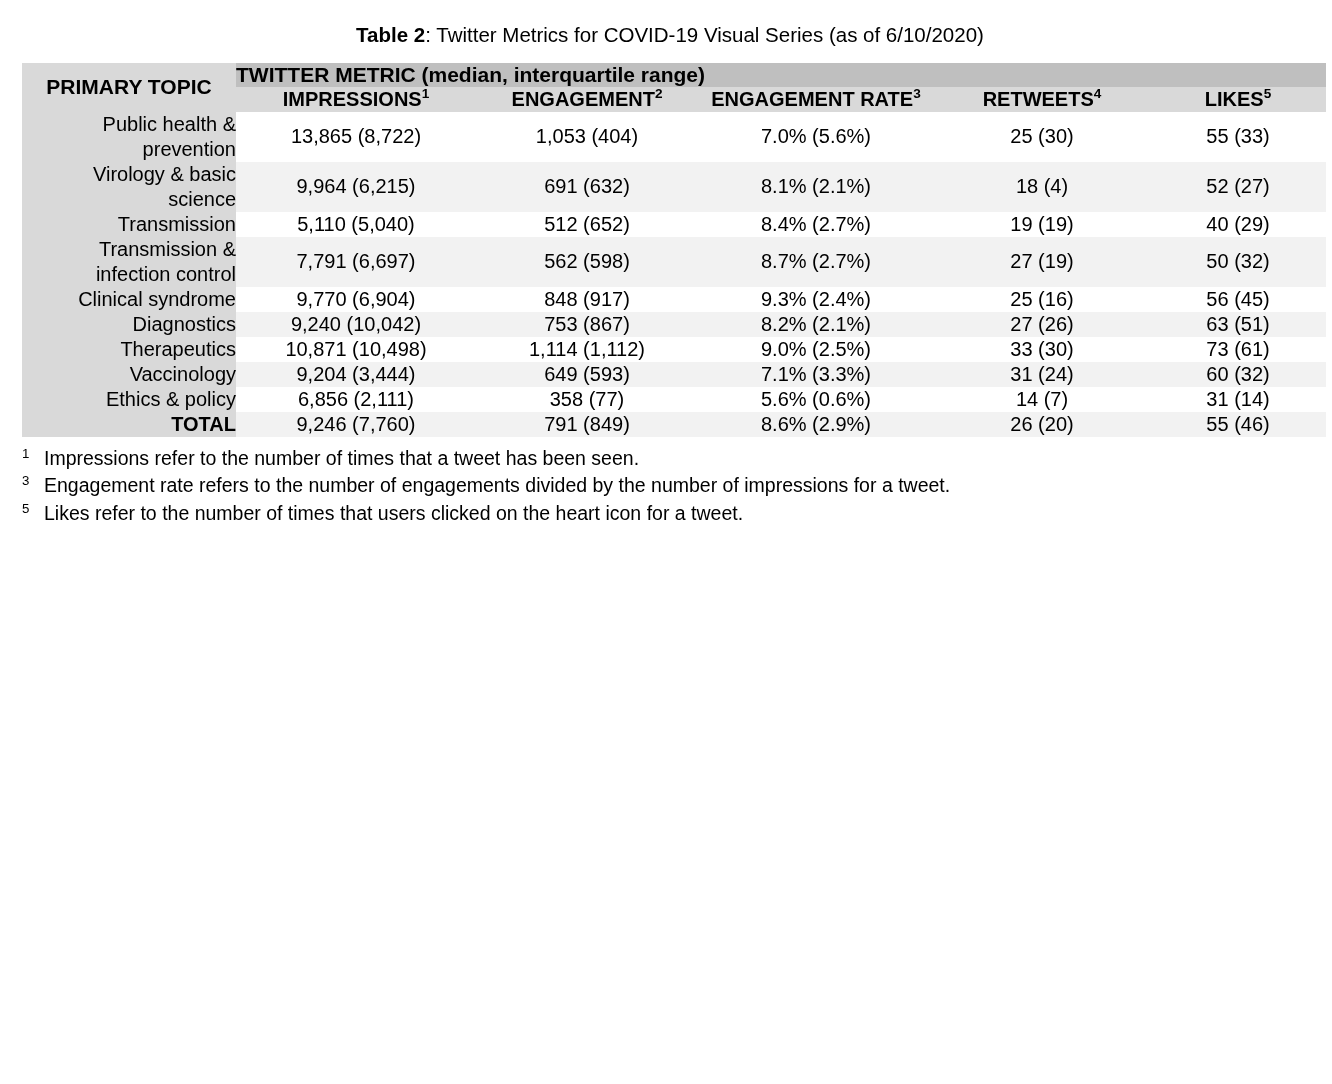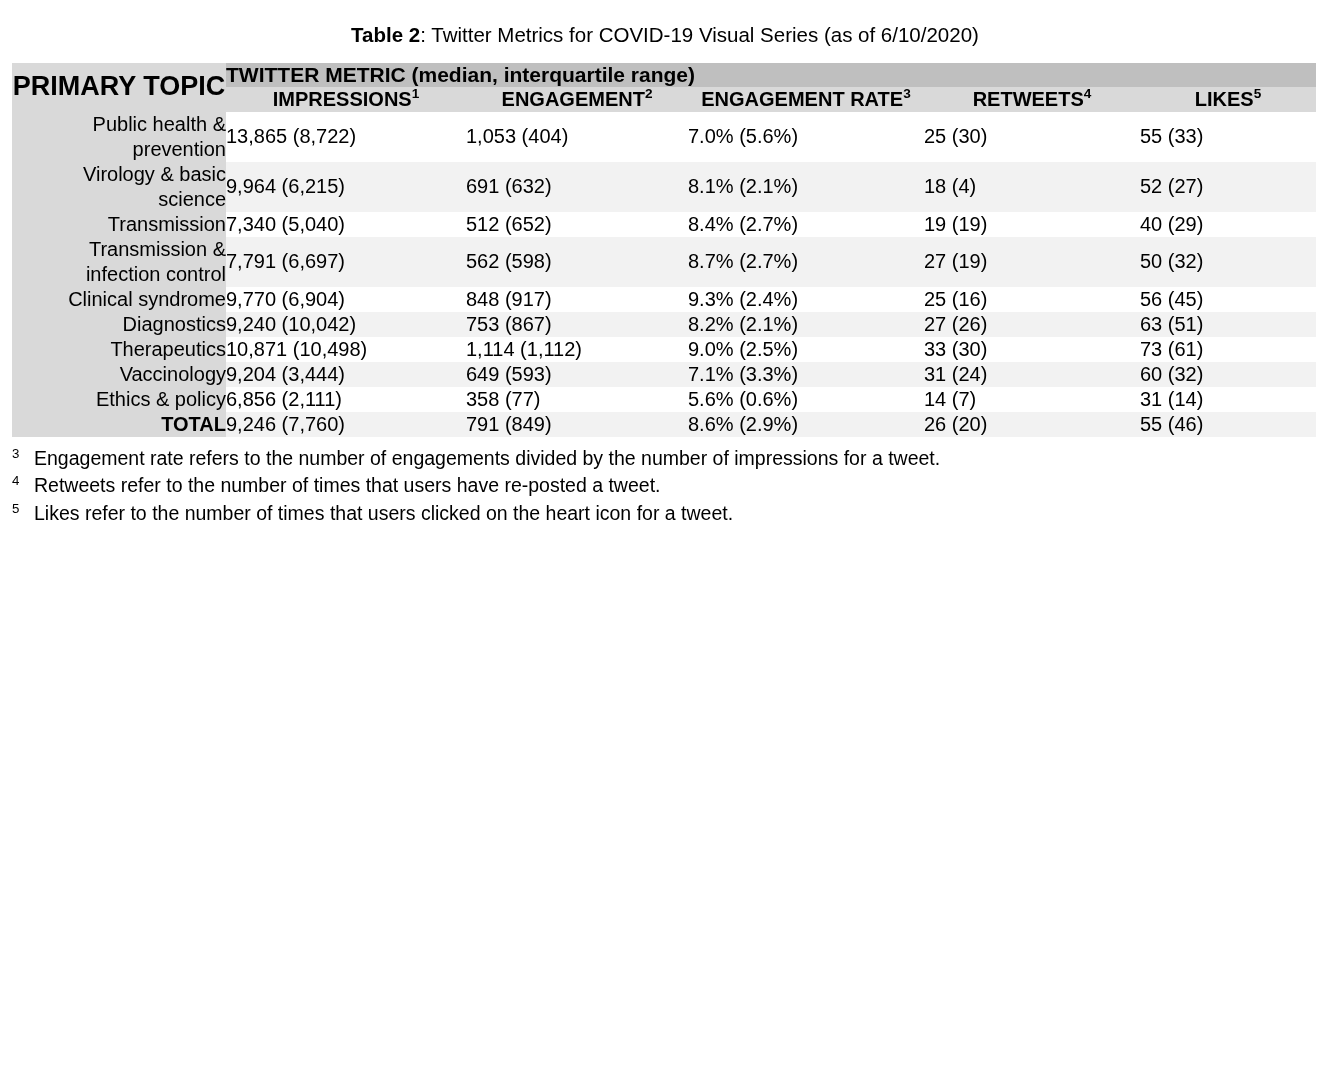--- a/index.html
+++ b/index.html
@@ -10,21 +10,21 @@
   body {
     width: 1332px;
     height: 1084px;
     font-family: "Liberation Sans", sans-serif;
     color: #000000;
     overflow: hidden;
   }
   .page {
     width: 1332px;
     box-sizing: border-box;
-    padding: 22px 14px 0 12px;
+    padding: 22px 14px 0 22px;
   }
   .caption {
     text-align: center;
     font-size: 20.5px;
     margin: 0 0 14px 0;
     line-height: 1.3;
   }
   .caption .cap-label {
     font-weight: bold;
   }
@@ -37,21 +37,21 @@
   table.metrics td, table.metrics th {
     padding: 0;
     border: none;
   }
   
   .hdr-topic {
     background: #d9d9d9;
     font-weight: bold;
     text-align: center;
     vertical-align: middle;
-    font-size: 27px;
+    font-size: 21px;
     line-height: 1.25;
     padding: 12px 6px;
     width: 214px;
   }
   .hdr-metric-group {
     background: #bfbfbf;
     font-weight: bold;
     text-align: left;
     vertical-align: middle;
     font-size: 21px;
@@ -78,20 +78,21 @@
     vertical-align: middle;
     font-size: 20px;
     line-height: 1.25;
     padding: 12px 8px;
   }
   td.topic-cell.total {
     font-weight: bold;
     margin-left: 37px;
   }
   td.val {
+    text-align: center;
     vertical-align: middle;
     font-size: 20px;
     padding: 12px 6px;
     background: #ffffff;
   }
   tr.alt td.val {
     background: #f2f2f2;
   }
   .col-impressions { width: 240px; }
   .col-engagement { width: 222px; }
@@ -163,21 +164,21 @@
       <tr class="alt">
         <td class="topic-cell">Virology &amp; basic science</td>
         <td class="val">9,964 (6,215)</td>
         <td class="val">691 (632)</td>
         <td class="val">8.1% (2.1%)</td>
         <td class="val">18 (4)</td>
         <td class="val">52 (27)</td>
       </tr>
       <tr>
         <td class="topic-cell">Transmission</td>
-        <td class="val">7,340 (5,040)</td>
+        <td class="val">5,110 (5,040)</td>
         <td class="val">512 (652)</td>
         <td class="val">8.4% (2.7%)</td>
         <td class="val">19 (19)</td>
         <td class="val">40 (29)</td>
       </tr>
       <tr class="alt">
         <td class="topic-cell">Transmission &amp; infection control</td>
         <td class="val">7,791 (6,697)</td>
         <td class="val">562 (598)</td>
         <td class="val">8.7% (2.7%)</td>
@@ -229,18 +230,18 @@
         <td class="val">9,246 (7,760)</td>
         <td class="val">791 (849)</td>
         <td class="val">8.6% (2.9%)</td>
         <td class="val">26 (20)</td>
         <td class="val">55 (46)</td>
       </tr>
     </tbody>
   </table>
 
   <div class="footnotes">
+    <p class="fn"><span class="fn-num"><sup>1</sup></span><span>Impressions refer to the number of times that a tweet has been seen.</span></p>
     <p class="fn"><span class="fn-num"><sup>3</sup></span><span>Engagement rate refers to the number of engagements divided by the number of impressions for a tweet.</span></p>
-    <p class="fn"><span class="fn-num"><sup>4</sup></span><span>Retweets refer to the number of times that users have re-posted a tweet.</span></p>
     <p class="fn"><span class="fn-num"><sup>5</sup></span><span>Likes refer to the number of times that users clicked on the heart icon for a tweet.</span></p>
   </div>
 
 </div>
 
 </body></html>

